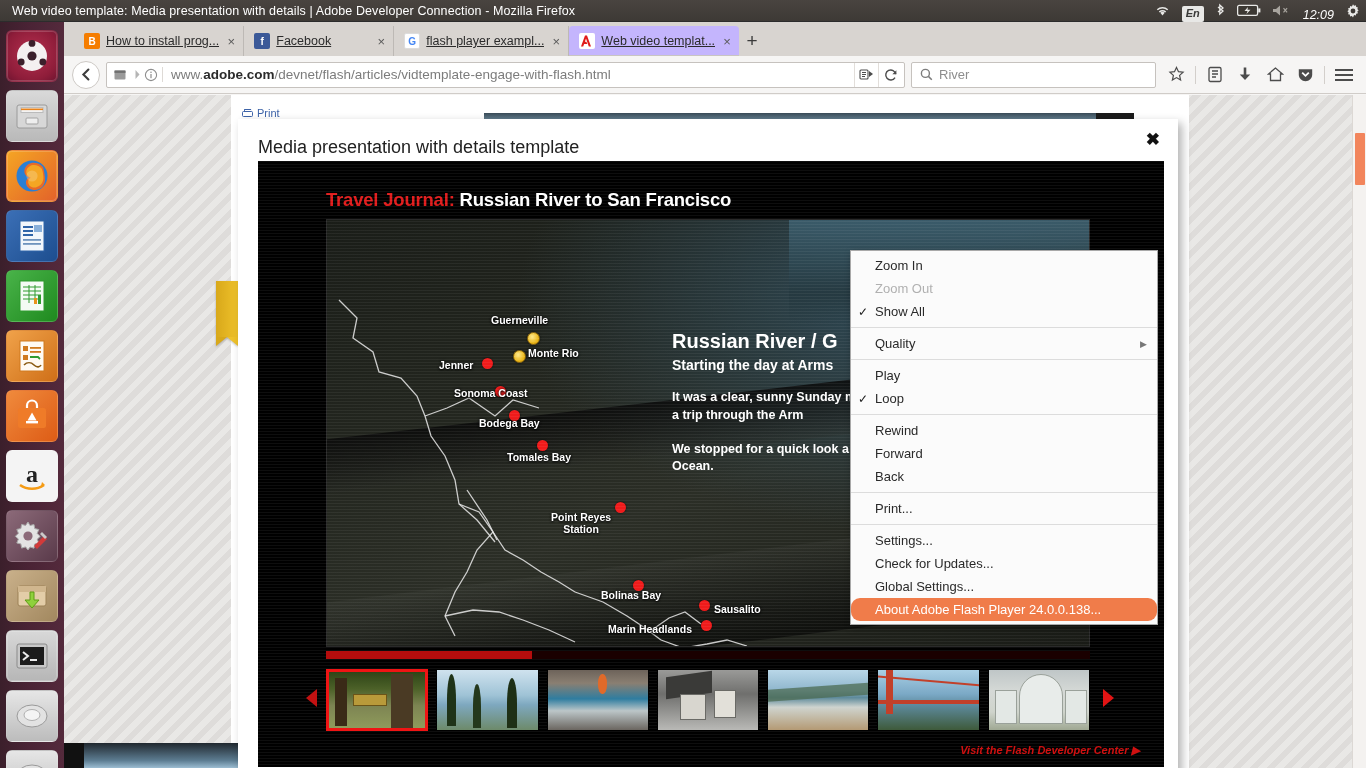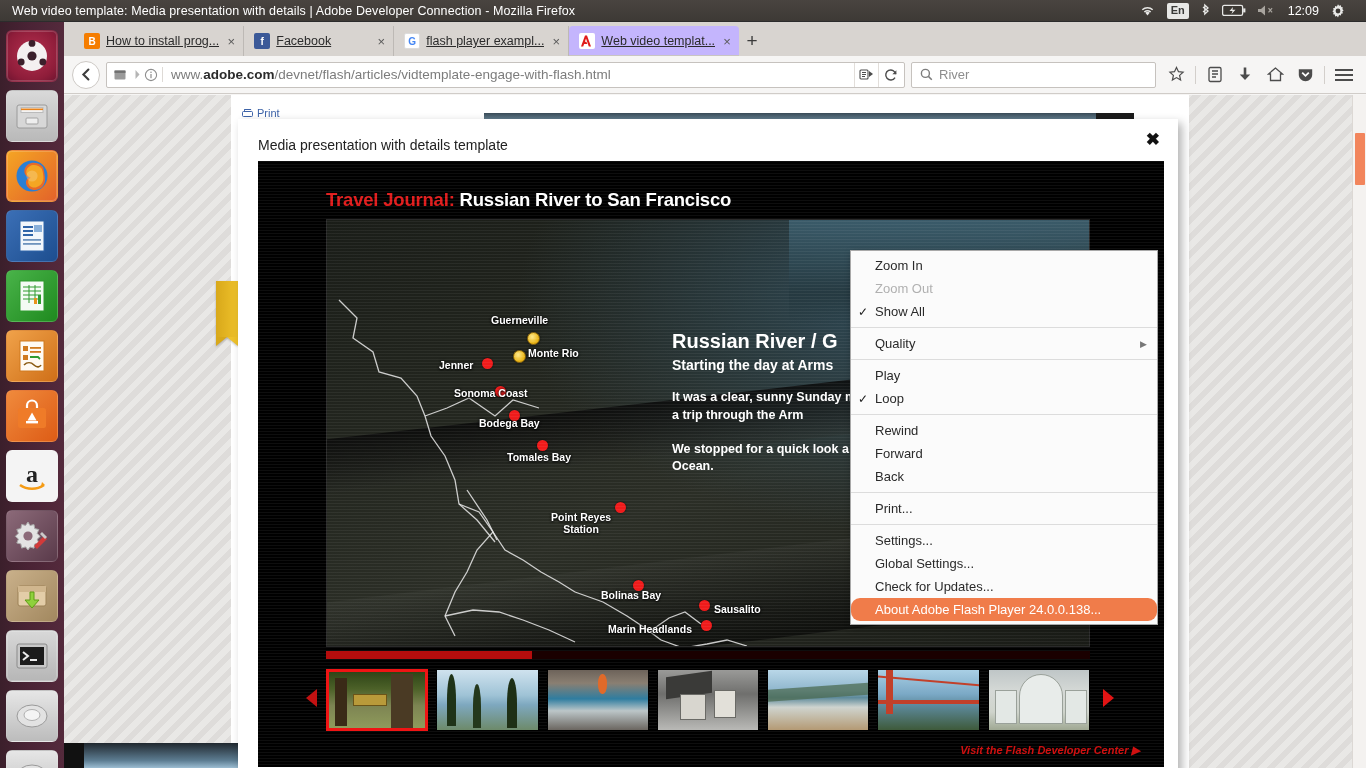--- a/index.html
+++ b/index.html
@@ -15,21 +15,21 @@
     position:absolute; left:0; top:0; width:1366px; height:21px;
     background:linear-gradient(to bottom,#494440 0%,#3d3935 100%);
     display:flex; align-items:center;
     color:#f2f2f2; font-size:12.5px;
     z-index:60;
   }
   #window-title{
     margin-left:12px; white-space:nowrap; overflow:hidden;
     font-size:12.5px; color:#ffffff; letter-spacing:.1px;
   }
-  #tray{ margin-left:auto; display:flex; align-items:center; gap:11px; padding-right:20px; }
+  #tray{ margin-left:auto; display:flex; align-items:flex-end; gap:11px; padding-right:5px;font-style:italic; }
   .tray-ico{ display:flex; align-items:center; justify-content:center; height:22px; }
   .lang-badge{
     background:#e8e8e6; color:#3a3a38; font-size:11px; line-height:1;
     padding:2px 4px 3px; border-radius:2px; font-weight:600;
   }
   #clock{ font-size:12.5px; color:#fff; }
 
   
   #launcher{
     position:absolute; left:0; top:22px; width:64px; height:746px;
@@ -164,21 +164,21 @@
   }
 
   
   #modal{
     position:absolute; left:174px; top:24px; width:940px; height:666px;
     background:#ffffff;
     box-shadow:4px 4px 9px rgba(0,0,0,.30);
     z-index:20;
   }
   #modal-title{
-    position:absolute; left:20px; top:18px; font-size:14px; color:#222;
+    position:absolute; left:20px; top:18px; font-size:18px; color:#222;
   }
   #modal-close{
     position:absolute; right:18px; top:12px; font-size:17px; font-weight:bold;
     color:#111; line-height:1; cursor:pointer;
   }
   
   #stage{
     position:absolute; left:20px; top:42px; width:906px; height:606px;
     background:#000;
     overflow:hidden;
@@ -749,26 +749,26 @@
         <span class="lbl">Print...</span>
       </div>
       <div class="ctx-sep"></div>
 
       <div class="ctx-item">
         <span class="chk"></span>
         <span class="lbl">Settings...</span>
       </div>
       <div class="ctx-item">
         <span class="chk"></span>
+        <span class="lbl">Check for Updates...</span>
+      </div>
+      <div class="ctx-item">
+        <span class="chk"></span>
         <span class="lbl">Global Settings...</span>
       </div>
-      <div class="ctx-item">
-        <span class="chk"></span>
-        <span class="lbl">Check for Updates...</span>
-      </div>
       <div class="ctx-item sel">
         <span class="chk"></span>
         <span class="lbl">About Adobe Flash Player 24.0.0.138...</span>
       </div>
     </div>
 
   </div>
 </div>
 
 </body></html>

